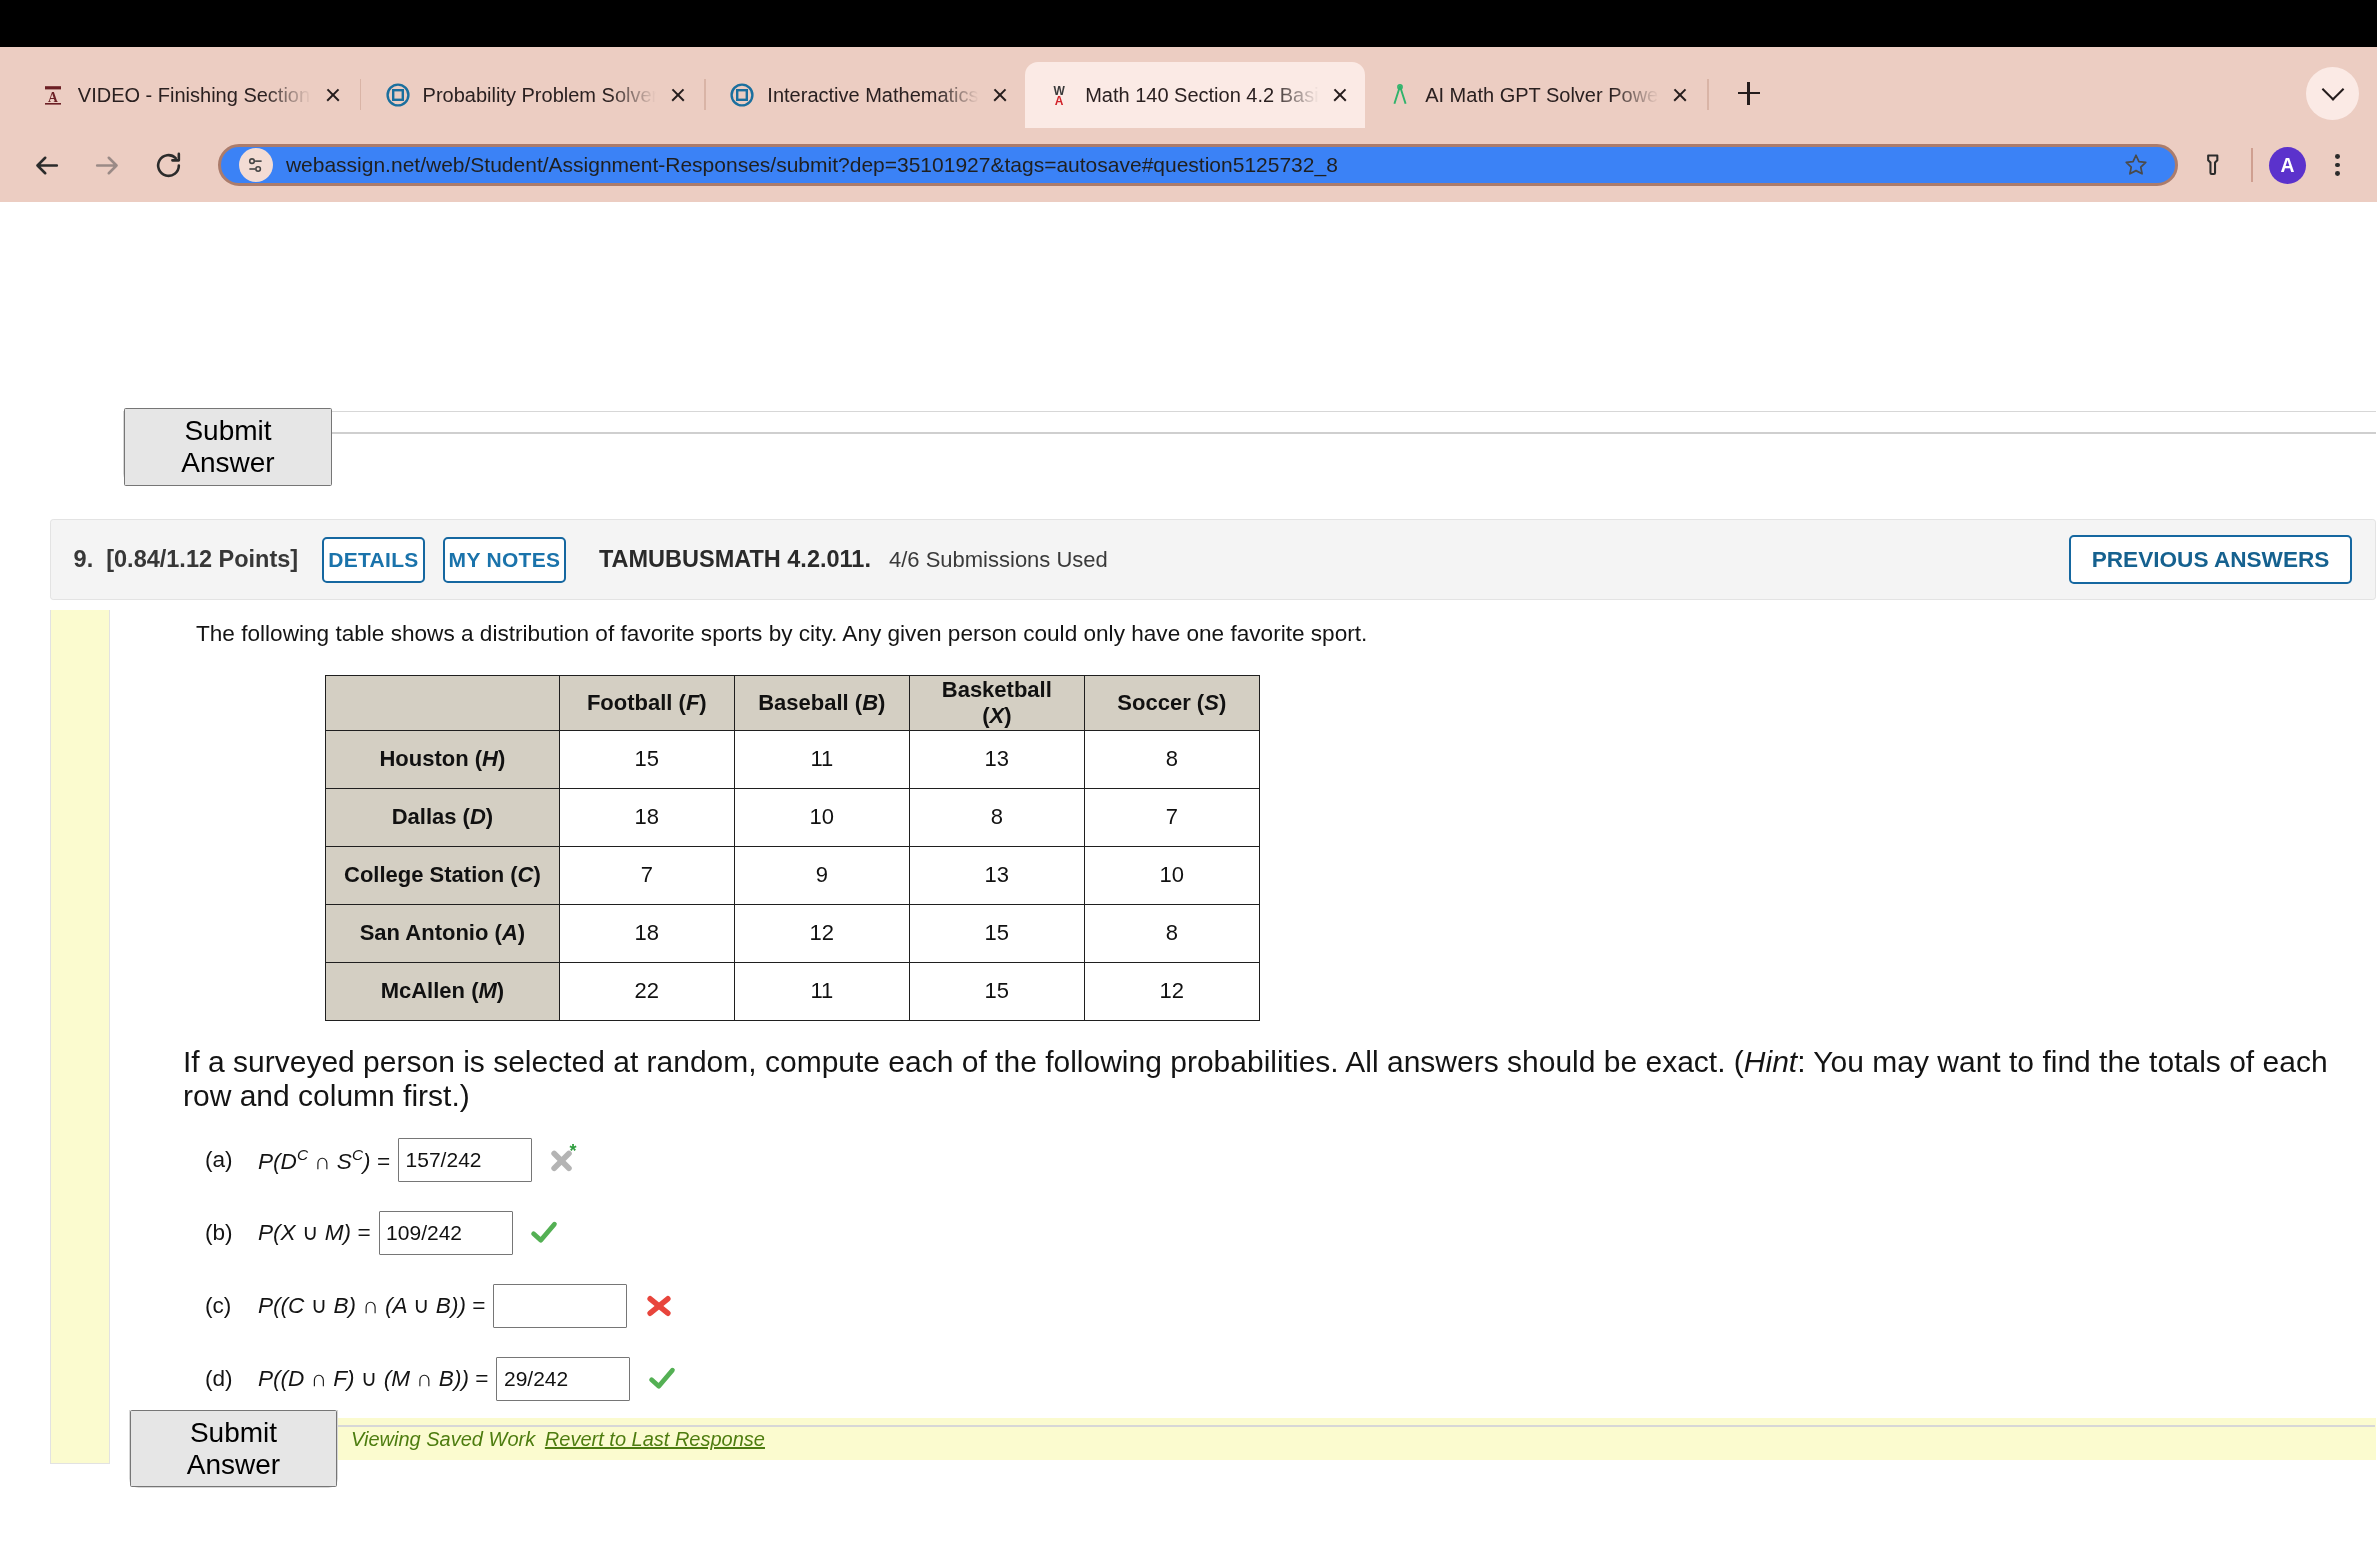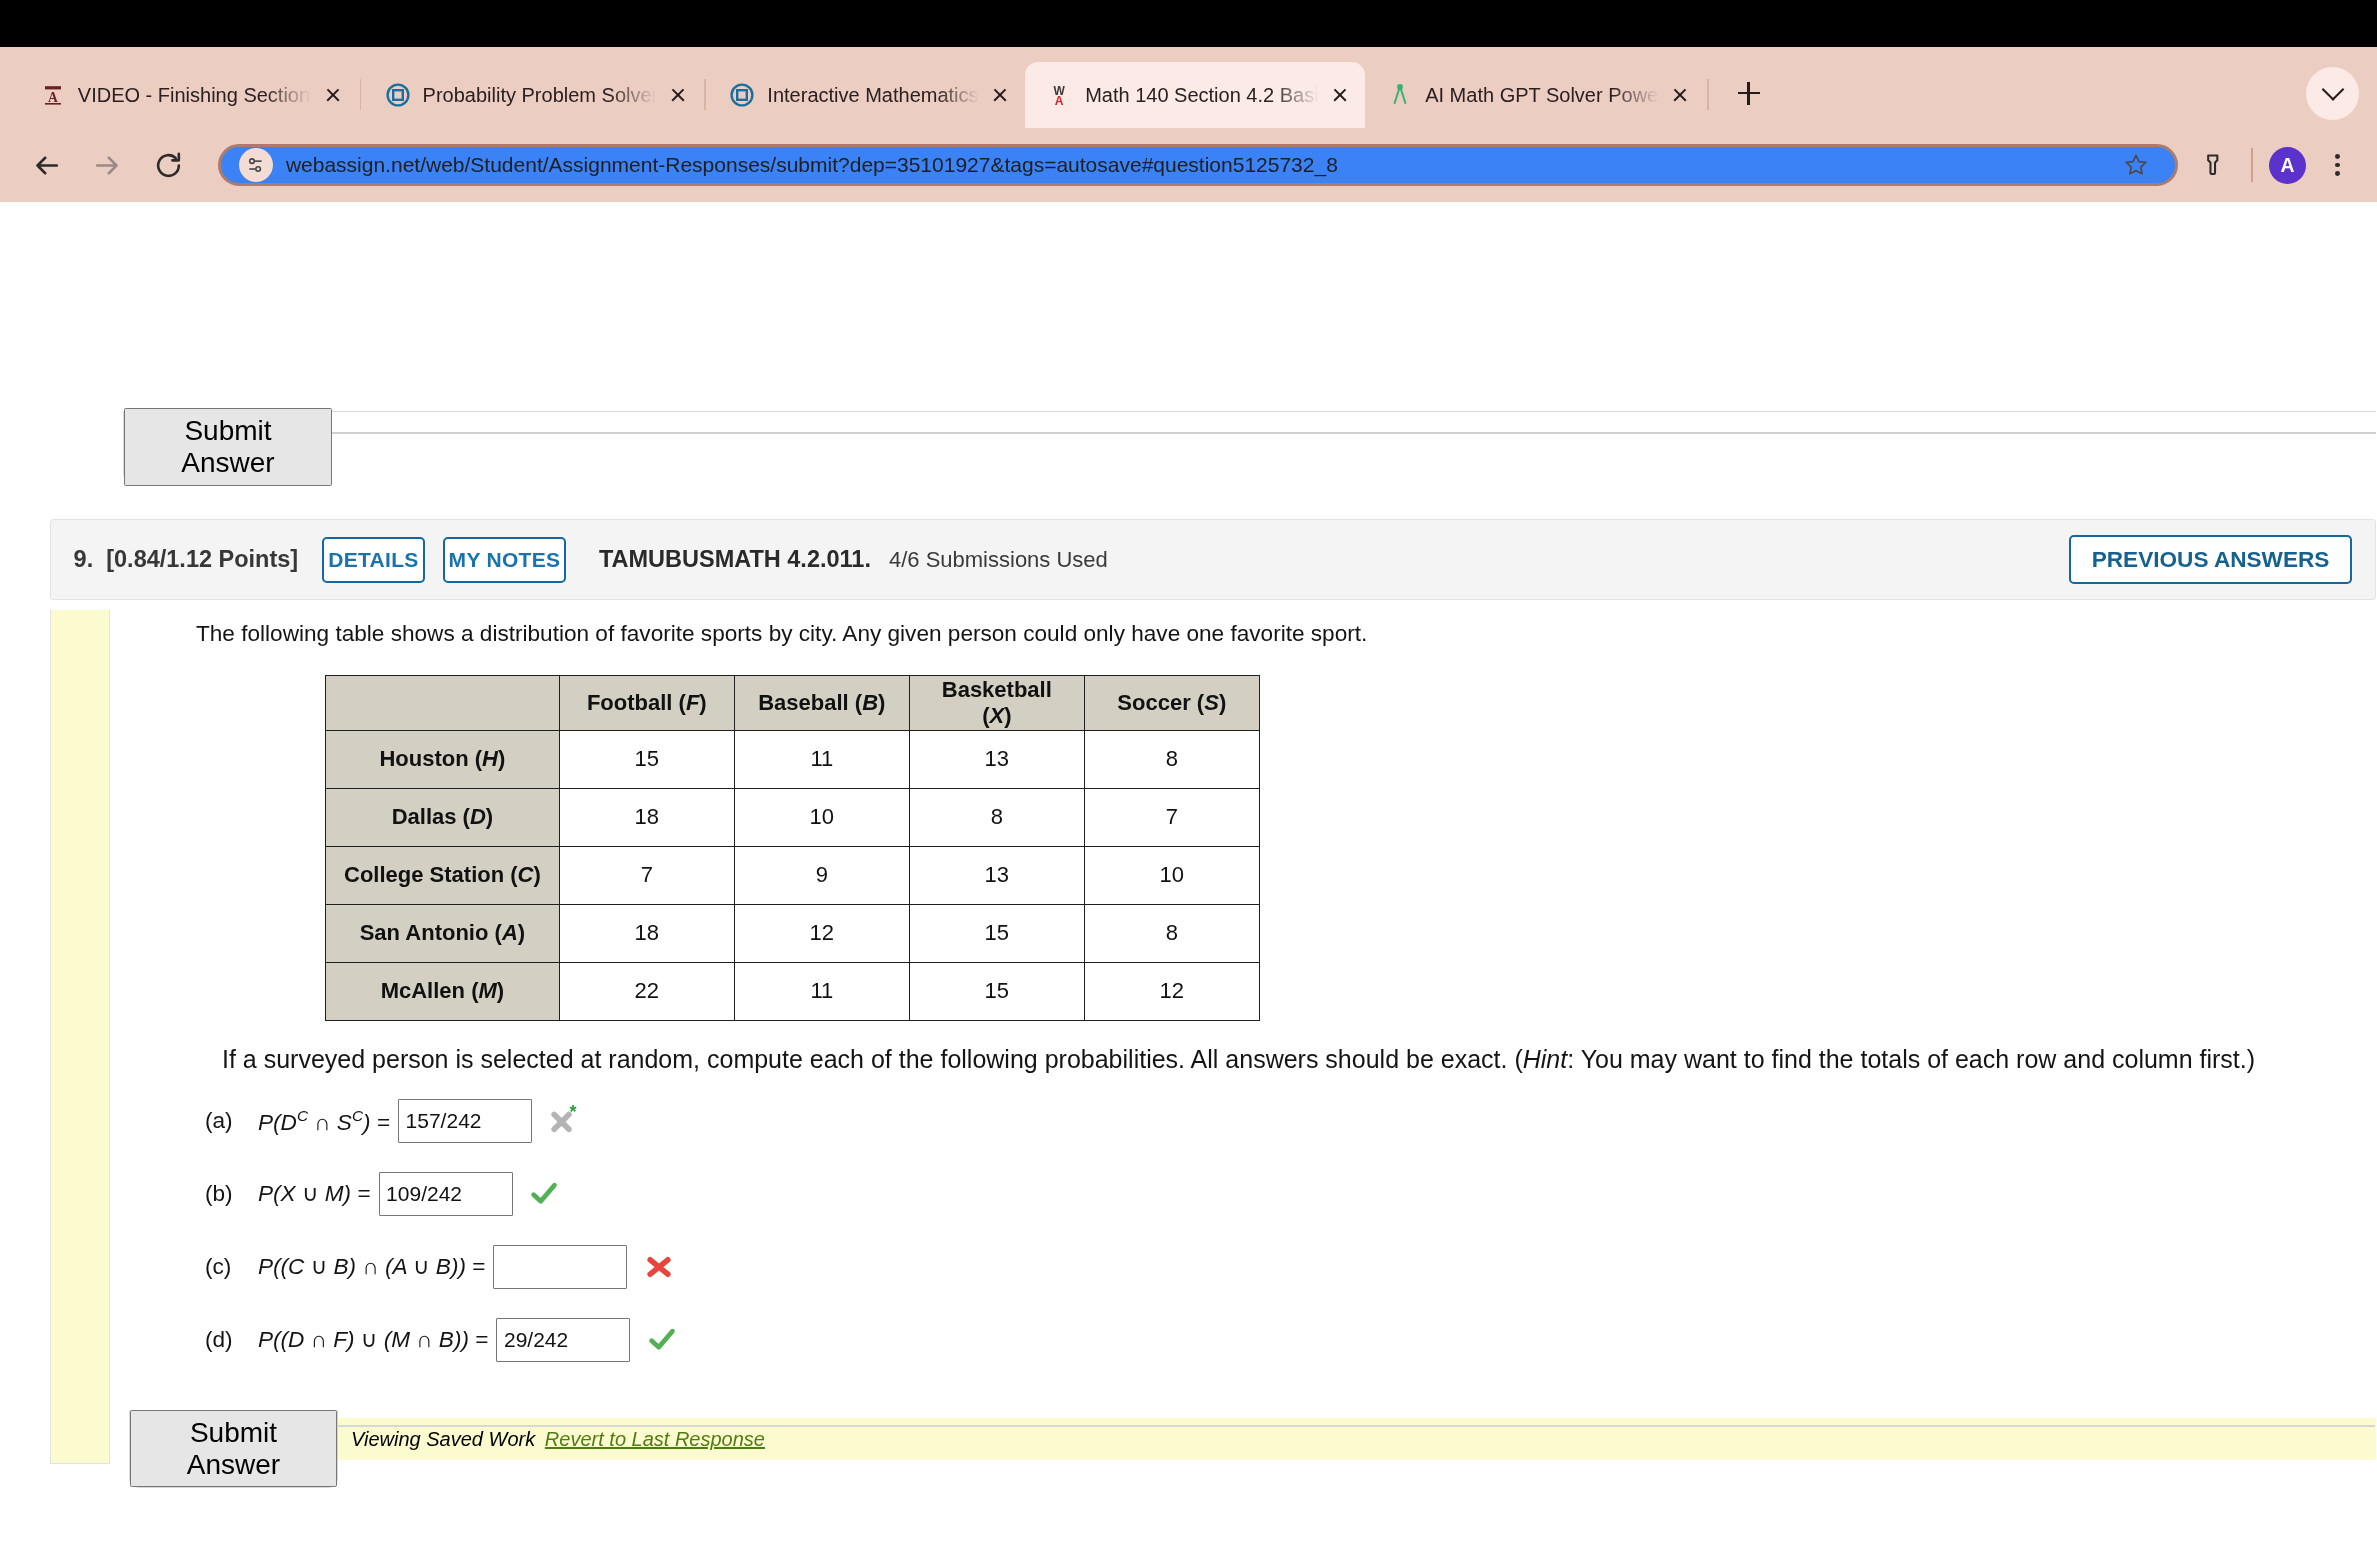--- a/index.html
+++ b/index.html
@@ -138,21 +138,21 @@
   table.dist th {
     background:#d4cfc3; font-weight:bold; height:55px; padding:0 18px;
   }
   table.dist td.rowhdr {
     background:#d4cfc3; font-weight:bold; height:58px; padding:0 18px; white-space:nowrap;
   }
   table.dist td.num { background:#fff; height:58px; width:175px; }
   .corner { background:#d4cfc3 !important; border:1.6px solid #1f1f1f; }
   .ital { font-style:italic; }
 
-  .p-prompt { font-size:25px; color:#141414; margin:24px 0 0 75px; }
+  .p-prompt { font-size:30px; color:#141414; margin:24px 0 0 36px; }
 
   .ansrow { display:flex; align-items:center; margin:21px 0 0 58px; height:52px; }
   .ansrow .lbl { font-size:22.6px; color:#141414; width:53px; flex:0 0 53px; }
   .ansrow .expr { font-size:22.6px; color:#141414; font-style:italic; white-space:nowrap; margin-right:8px; }
   .ansrow .expr .op { font-style:normal; }
   .ansrow .expr sup { font-size:15.4px; }
   .ansbox {
     width:134px; height:44px; border:1.6px solid #767676; border-radius:1px;
     background:#fff; font-family:"Liberation Sans", sans-serif; font-size:21px;
     color:#111; padding:0 6.5px; outline:none;
@@ -163,21 +163,21 @@
   .qcard-bot-line { position:absolute; left:129px; top:1223px; width:2246px; height:1.6px; background:#d7d7d7; }
   .submit-wrap-bot {
     position:absolute; left:129px; top:1208px; width:209px; height:78px; background:#fff;
     border-left:1.6px solid #d7d7d7; border-right:1.6px solid #d7d7d7; border-bottom:1.6px solid #d7d7d7;
     border-radius:0 0 9.7px 9.7px; display:flex; align-items:center; justify-content:center;
   }
   .saved-bar {
     position:absolute; left:338px; top:1216px; width:2038px; height:42px;
     background:#fbfbcf; display:flex; align-items:center; padding-left:13px;
   }
-  .saved-txt { font-size:20px; font-style:italic; color:#000000; }
+  .saved-txt { font-size:20px; font-style:italic; color:#4d7c0f; }
   .saved-link { font-size:20px; font-style:italic; color:#4d7c0f; text-decoration:underline; margin-left:9.7px; cursor:pointer; }
 </style>
 </head>
 <body>
 
 <div id="browser">
   <div class="chrome-top-black"></div>
 
   <div class="tabstrip">
 

